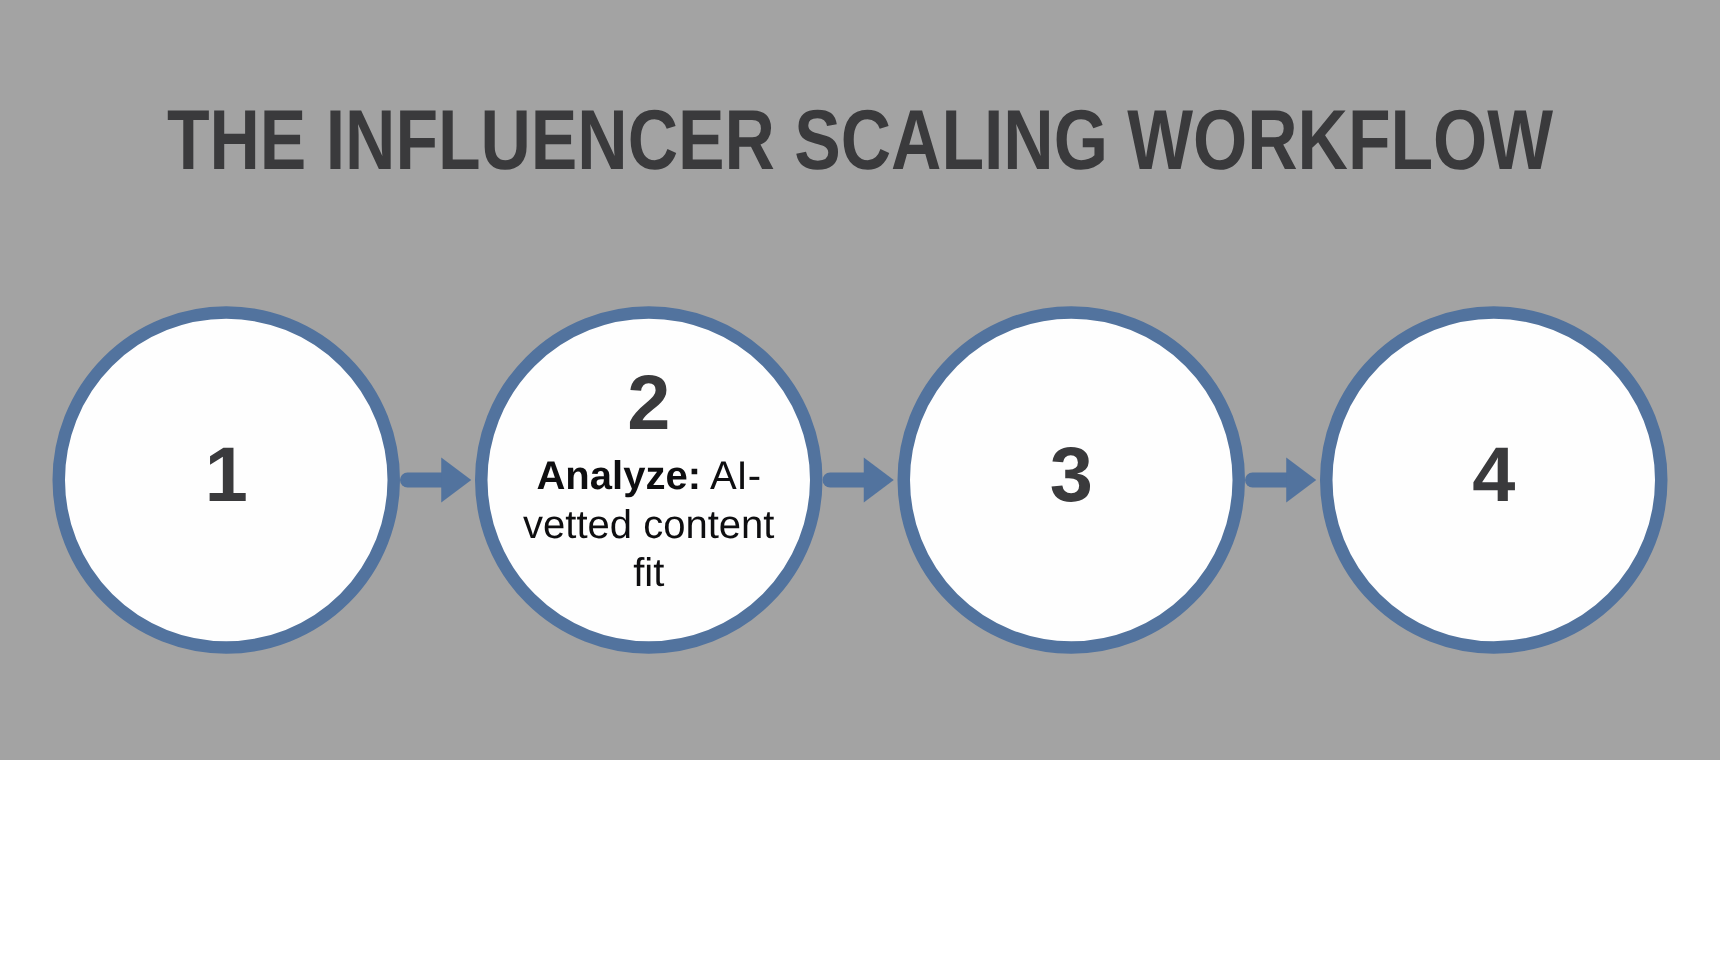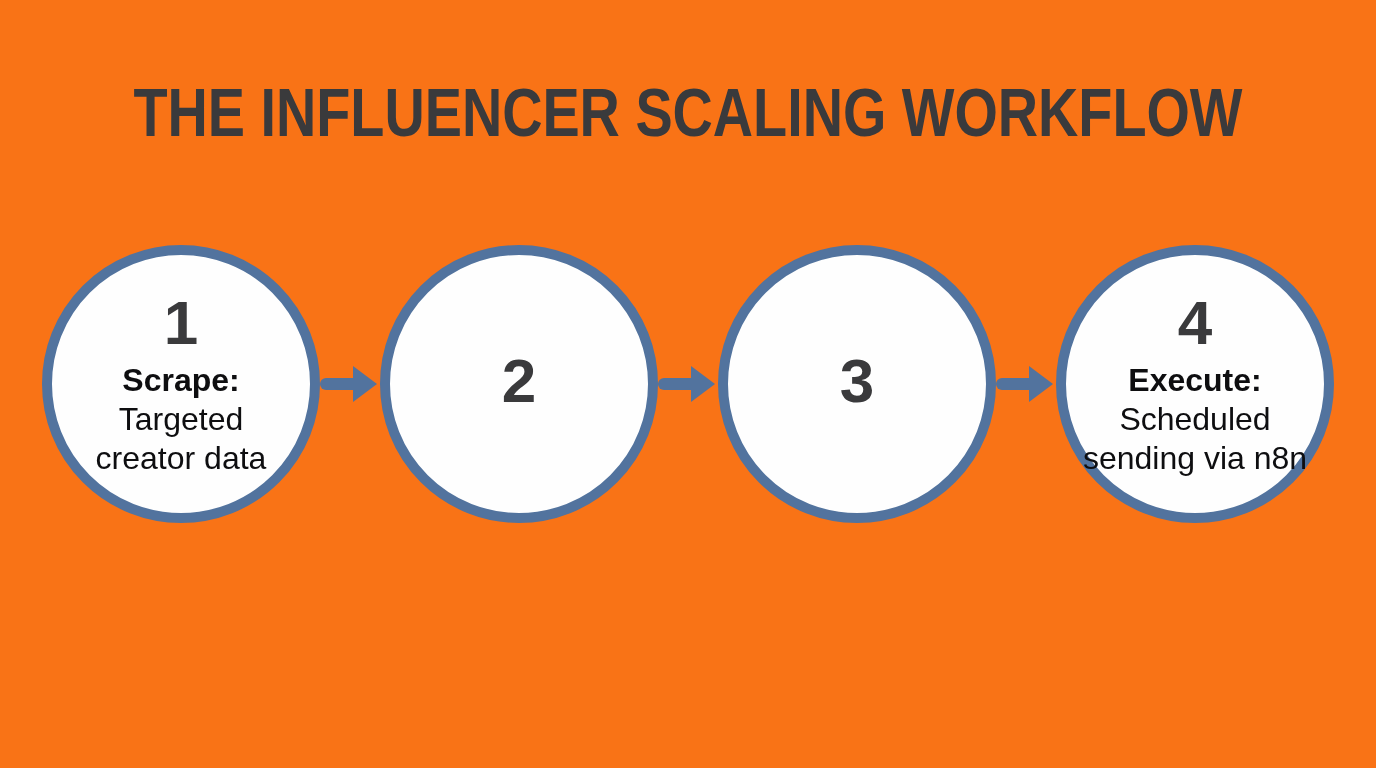--- a/index.html
+++ b/index.html
@@ -3,23 +3,23 @@
 <meta charset="utf-8">
 <style>
   * { margin: 0; padding: 0; box-sizing: border-box; }
   html, body {
     width: 1376px; height: 768px;
     background: #ffffff;
     overflow: hidden;
     font-family: "Liberation Sans", sans-serif;
   }
   .canvas {
-    width: 1376px; height: 768px;
+    width: 1376px; height: 608px;
     padding-top: 78px;
-    background: #f97316;
+    background: #a3a3a3;
   }
   h1.title {
     text-align: center;
     font-size: 68px;
     font-weight: 700;
     color: #3a3a3c;
     letter-spacing: 0px;
     white-space: nowrap;
     transform: scaleX(0.82);
     transform-origin: 50% 50%;
@@ -70,32 +70,32 @@
 <body>
 
 <div class="canvas">
 
   <h1 class="title">THE INFLUENCER SCALING WORKFLOW</h1>
 
   <div class="row">
 
     <div class="step">
       <div class="num">1</div>
-      <div class="label"><span class="b">Scrape:</span> <span>Targeted creator data</span></div>
     </div>
 
     <div class="arrowbox">
       <svg width="60" height="44" viewBox="0 0 60 44" aria-hidden="true">
         <path d="M6 22 H34" stroke="#52739e" stroke-width="12" stroke-linecap="round" fill="none"></path>
         <path d="M33 4 L57 22 L33 40 Z" fill="#52739e"></path>
       </svg>
     </div>
 
     <div class="step">
       <div class="num">2</div>
+      <div class="label"><span class="b">Analyze:</span> <span>AI-vetted content fit</span></div>
     </div>
 
     <div class="arrowbox">
       <svg width="60" height="44" viewBox="0 0 60 44" aria-hidden="true">
         <path d="M6 22 H34" stroke="#52739e" stroke-width="12" stroke-linecap="round" fill="none"></path>
         <path d="M33 4 L57 22 L33 40 Z" fill="#52739e"></path>
       </svg>
     </div>
 
     <div class="step">
@@ -104,17 +104,16 @@
 
     <div class="arrowbox">
       <svg width="60" height="44" viewBox="0 0 60 44" aria-hidden="true">
         <path d="M6 22 H34" stroke="#52739e" stroke-width="12" stroke-linecap="round" fill="none"></path>
         <path d="M33 4 L57 22 L33 40 Z" fill="#52739e"></path>
       </svg>
     </div>
 
     <div class="step">
       <div class="num">4</div>
-      <div class="label"><span class="b">Execute:</span> <span>Scheduled sending via n8n</span></div>
     </div>
 
   </div>
 </div>
 
 </body></html>

